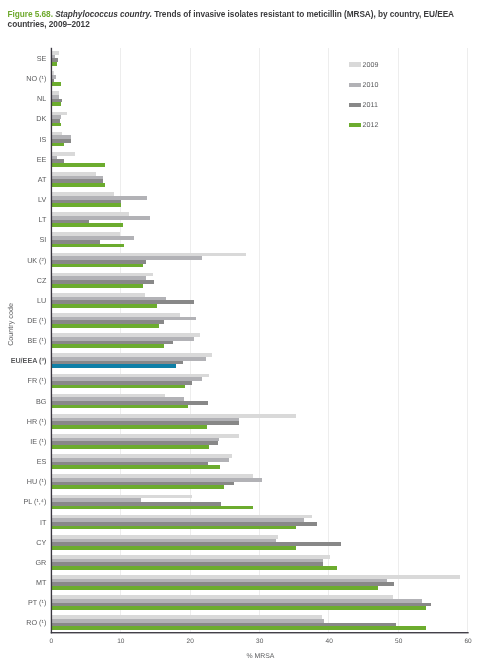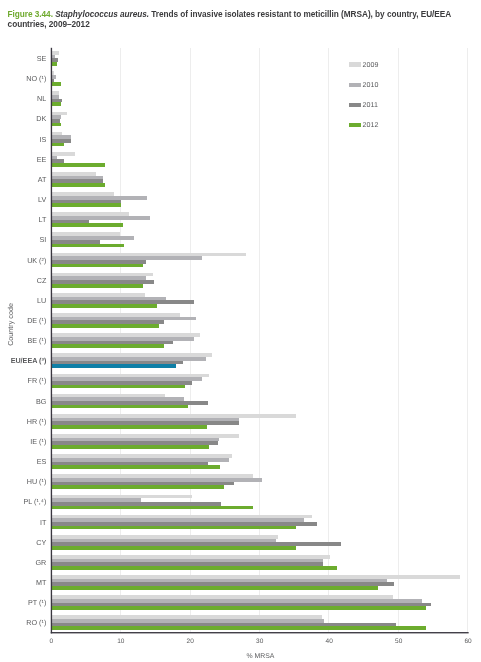--- a/index.html
+++ b/index.html
@@ -14,22 +14,22 @@
   #chart{position:absolute;left:0;top:0;width:481px;height:662px;
          shape-rendering:crispEdges;}
   #chart text{-webkit-font-smoothing:antialiased;
               text-rendering:geometricPrecision;
               shape-rendering:auto;}
 </style>
 </head>
 <body>
 
 <div id="title">
-  <span class="fignum">Figure 3.44.</span>
-  <span class="sp">Staphylococcus aureus.</span><span> Trends of invasive isolates resistant to meticillin (MRSA), by country, EU/EEA countries, 2009–2012</span>
+  <span class="fignum">Figure 5.68.</span>
+  <span class="sp">Staphylococcus country.</span><span> Trends of invasive isolates resistant to meticillin (MRSA), by country, EU/EEA countries, 2009–2012</span>
 </div>
 
 <svg id="chart" width="481" height="662" viewBox="0 0 481 662">
     <line x1="120.56666666666666" y1="47.8" x2="120.56666666666666" y2="632.3" stroke="#ededed" stroke-width="1"></line>
     <line x1="190.03333333333333" y1="47.8" x2="190.03333333333333" y2="632.3" stroke="#ededed" stroke-width="1"></line>
     <line x1="259.5" y1="47.8" x2="259.5" y2="632.3" stroke="#ededed" stroke-width="1"></line>
     <line x1="328.9666666666667" y1="47.8" x2="328.9666666666667" y2="632.3" stroke="#ededed" stroke-width="1"></line>
     <line x1="398.4333333333333" y1="47.8" x2="398.4333333333333" y2="632.3" stroke="#ededed" stroke-width="1"></line>
     <line x1="467.9" y1="47.8" x2="467.9" y2="632.3" stroke="#ededed" stroke-width="1"></line>
     <rect x="51.1" y="51.09537068965517" width="7.6413333333333355" height="3.684365517241379" fill="#d9d9d9"></rect>

